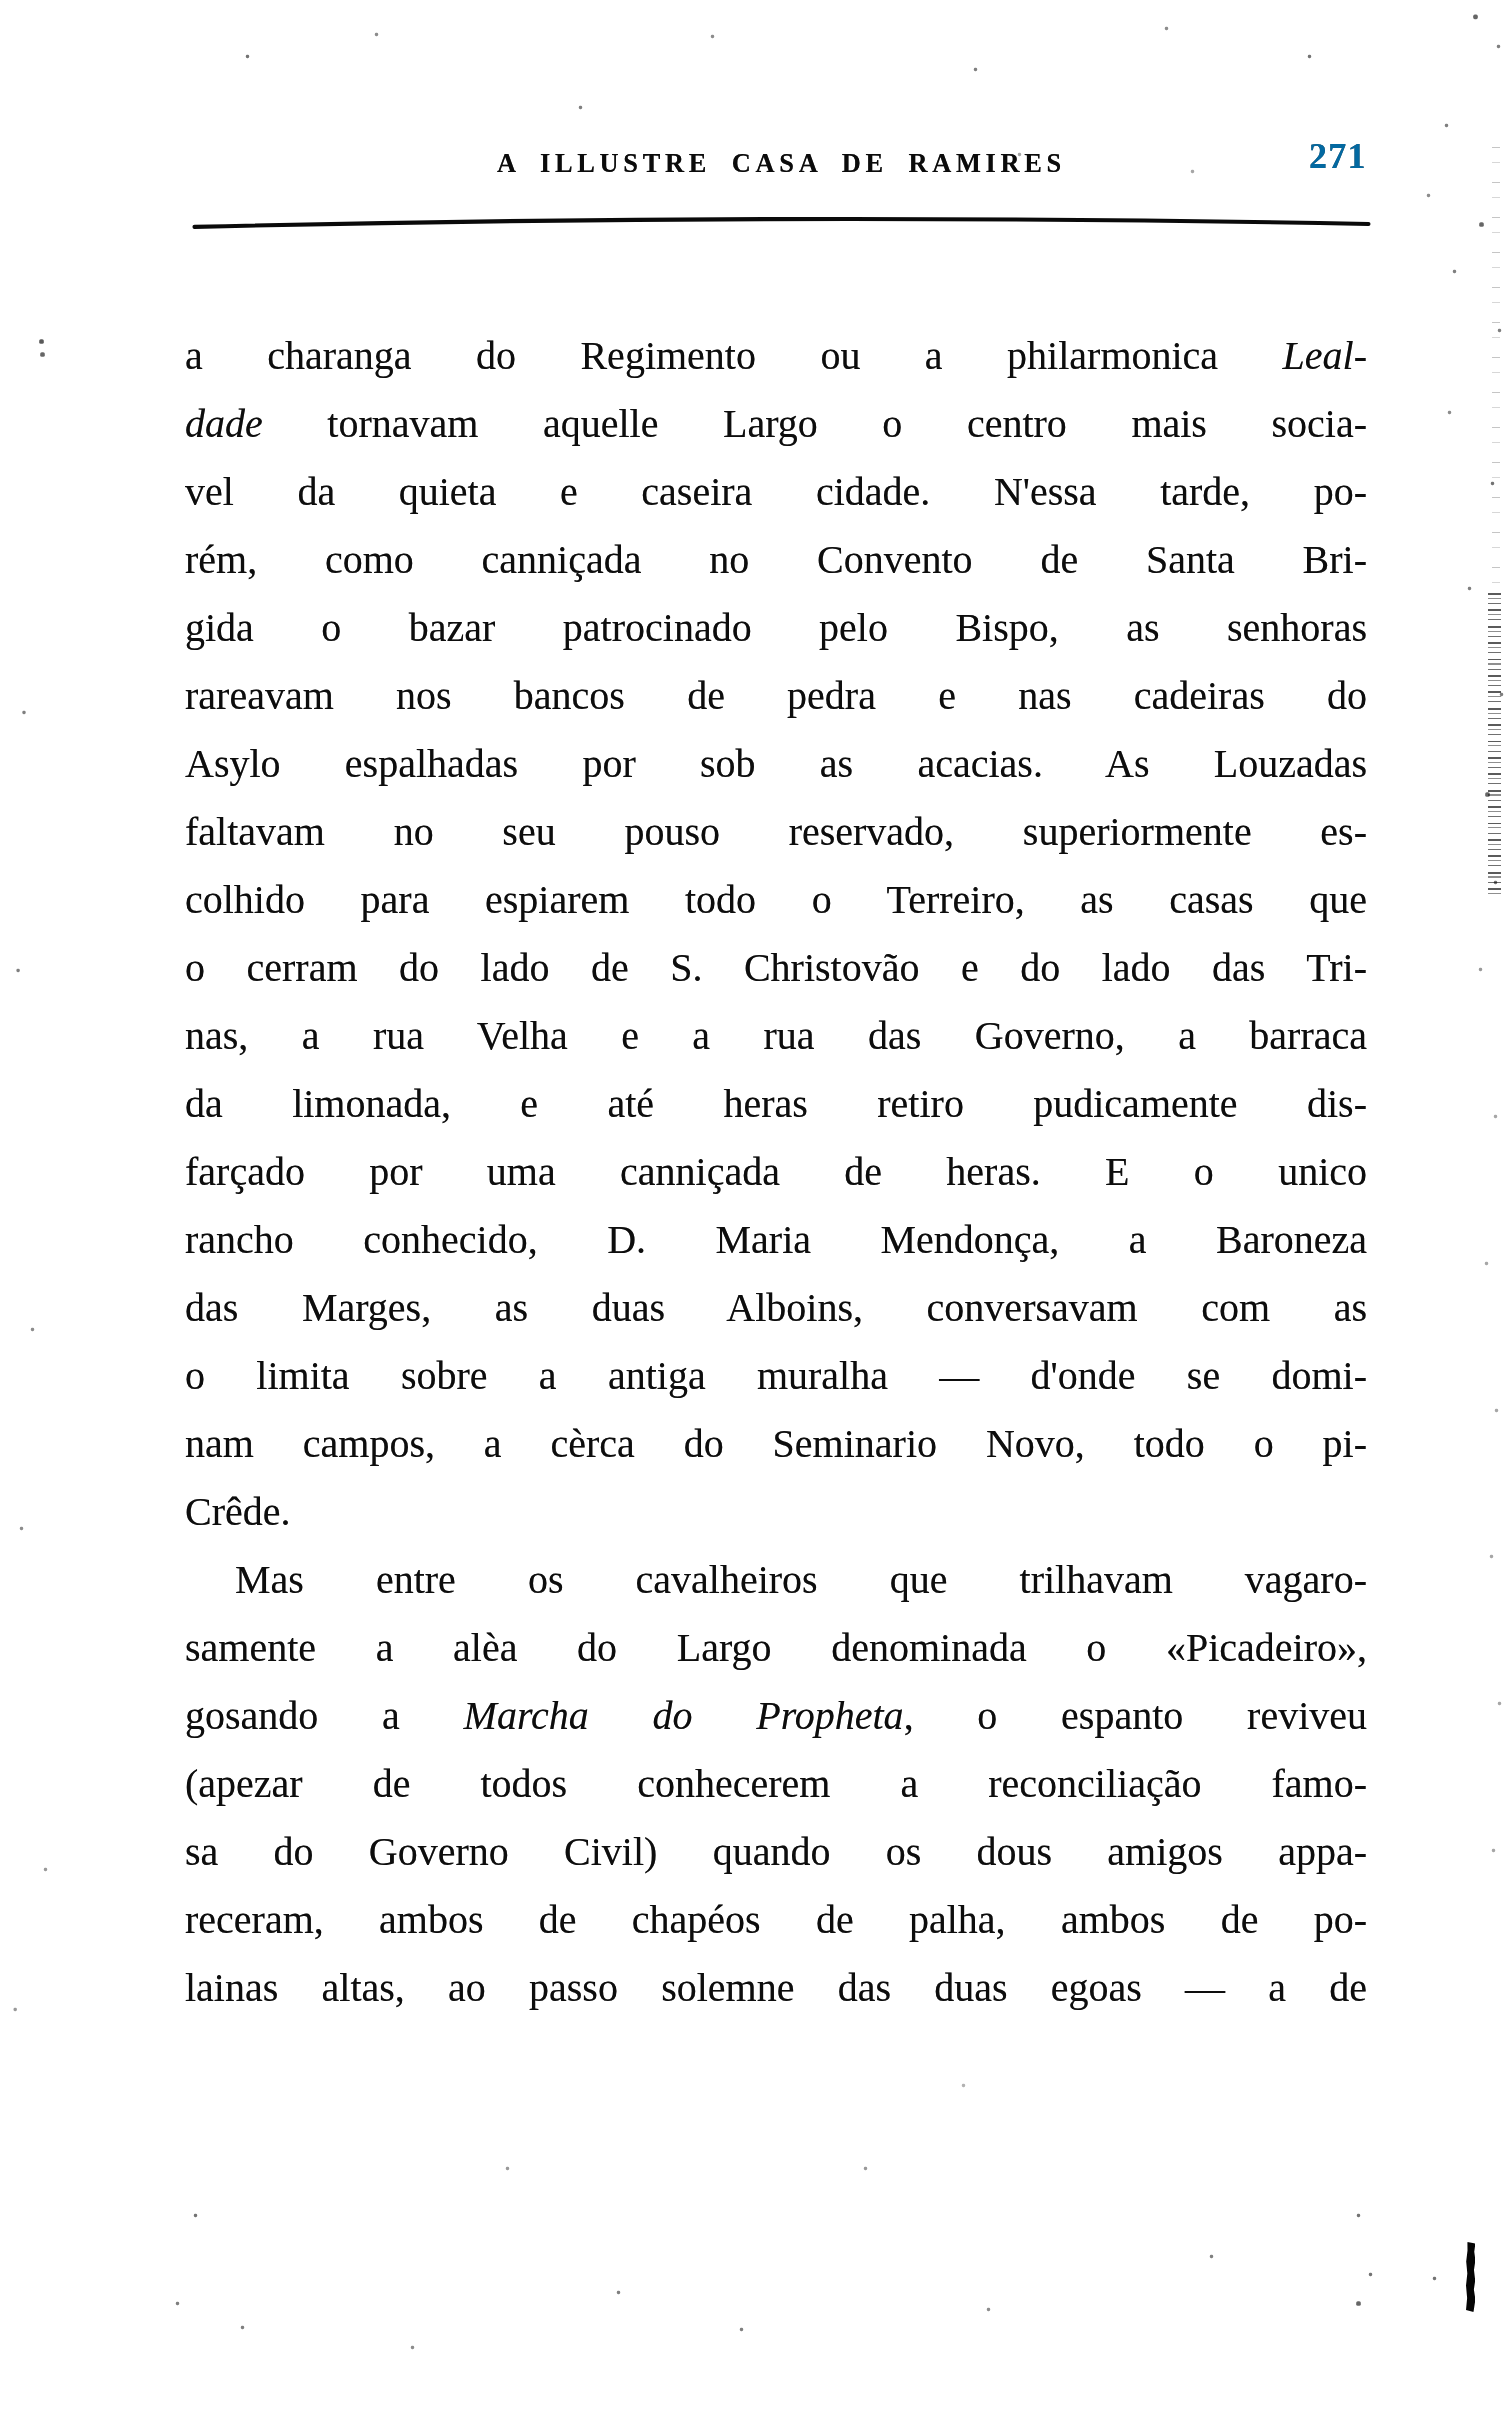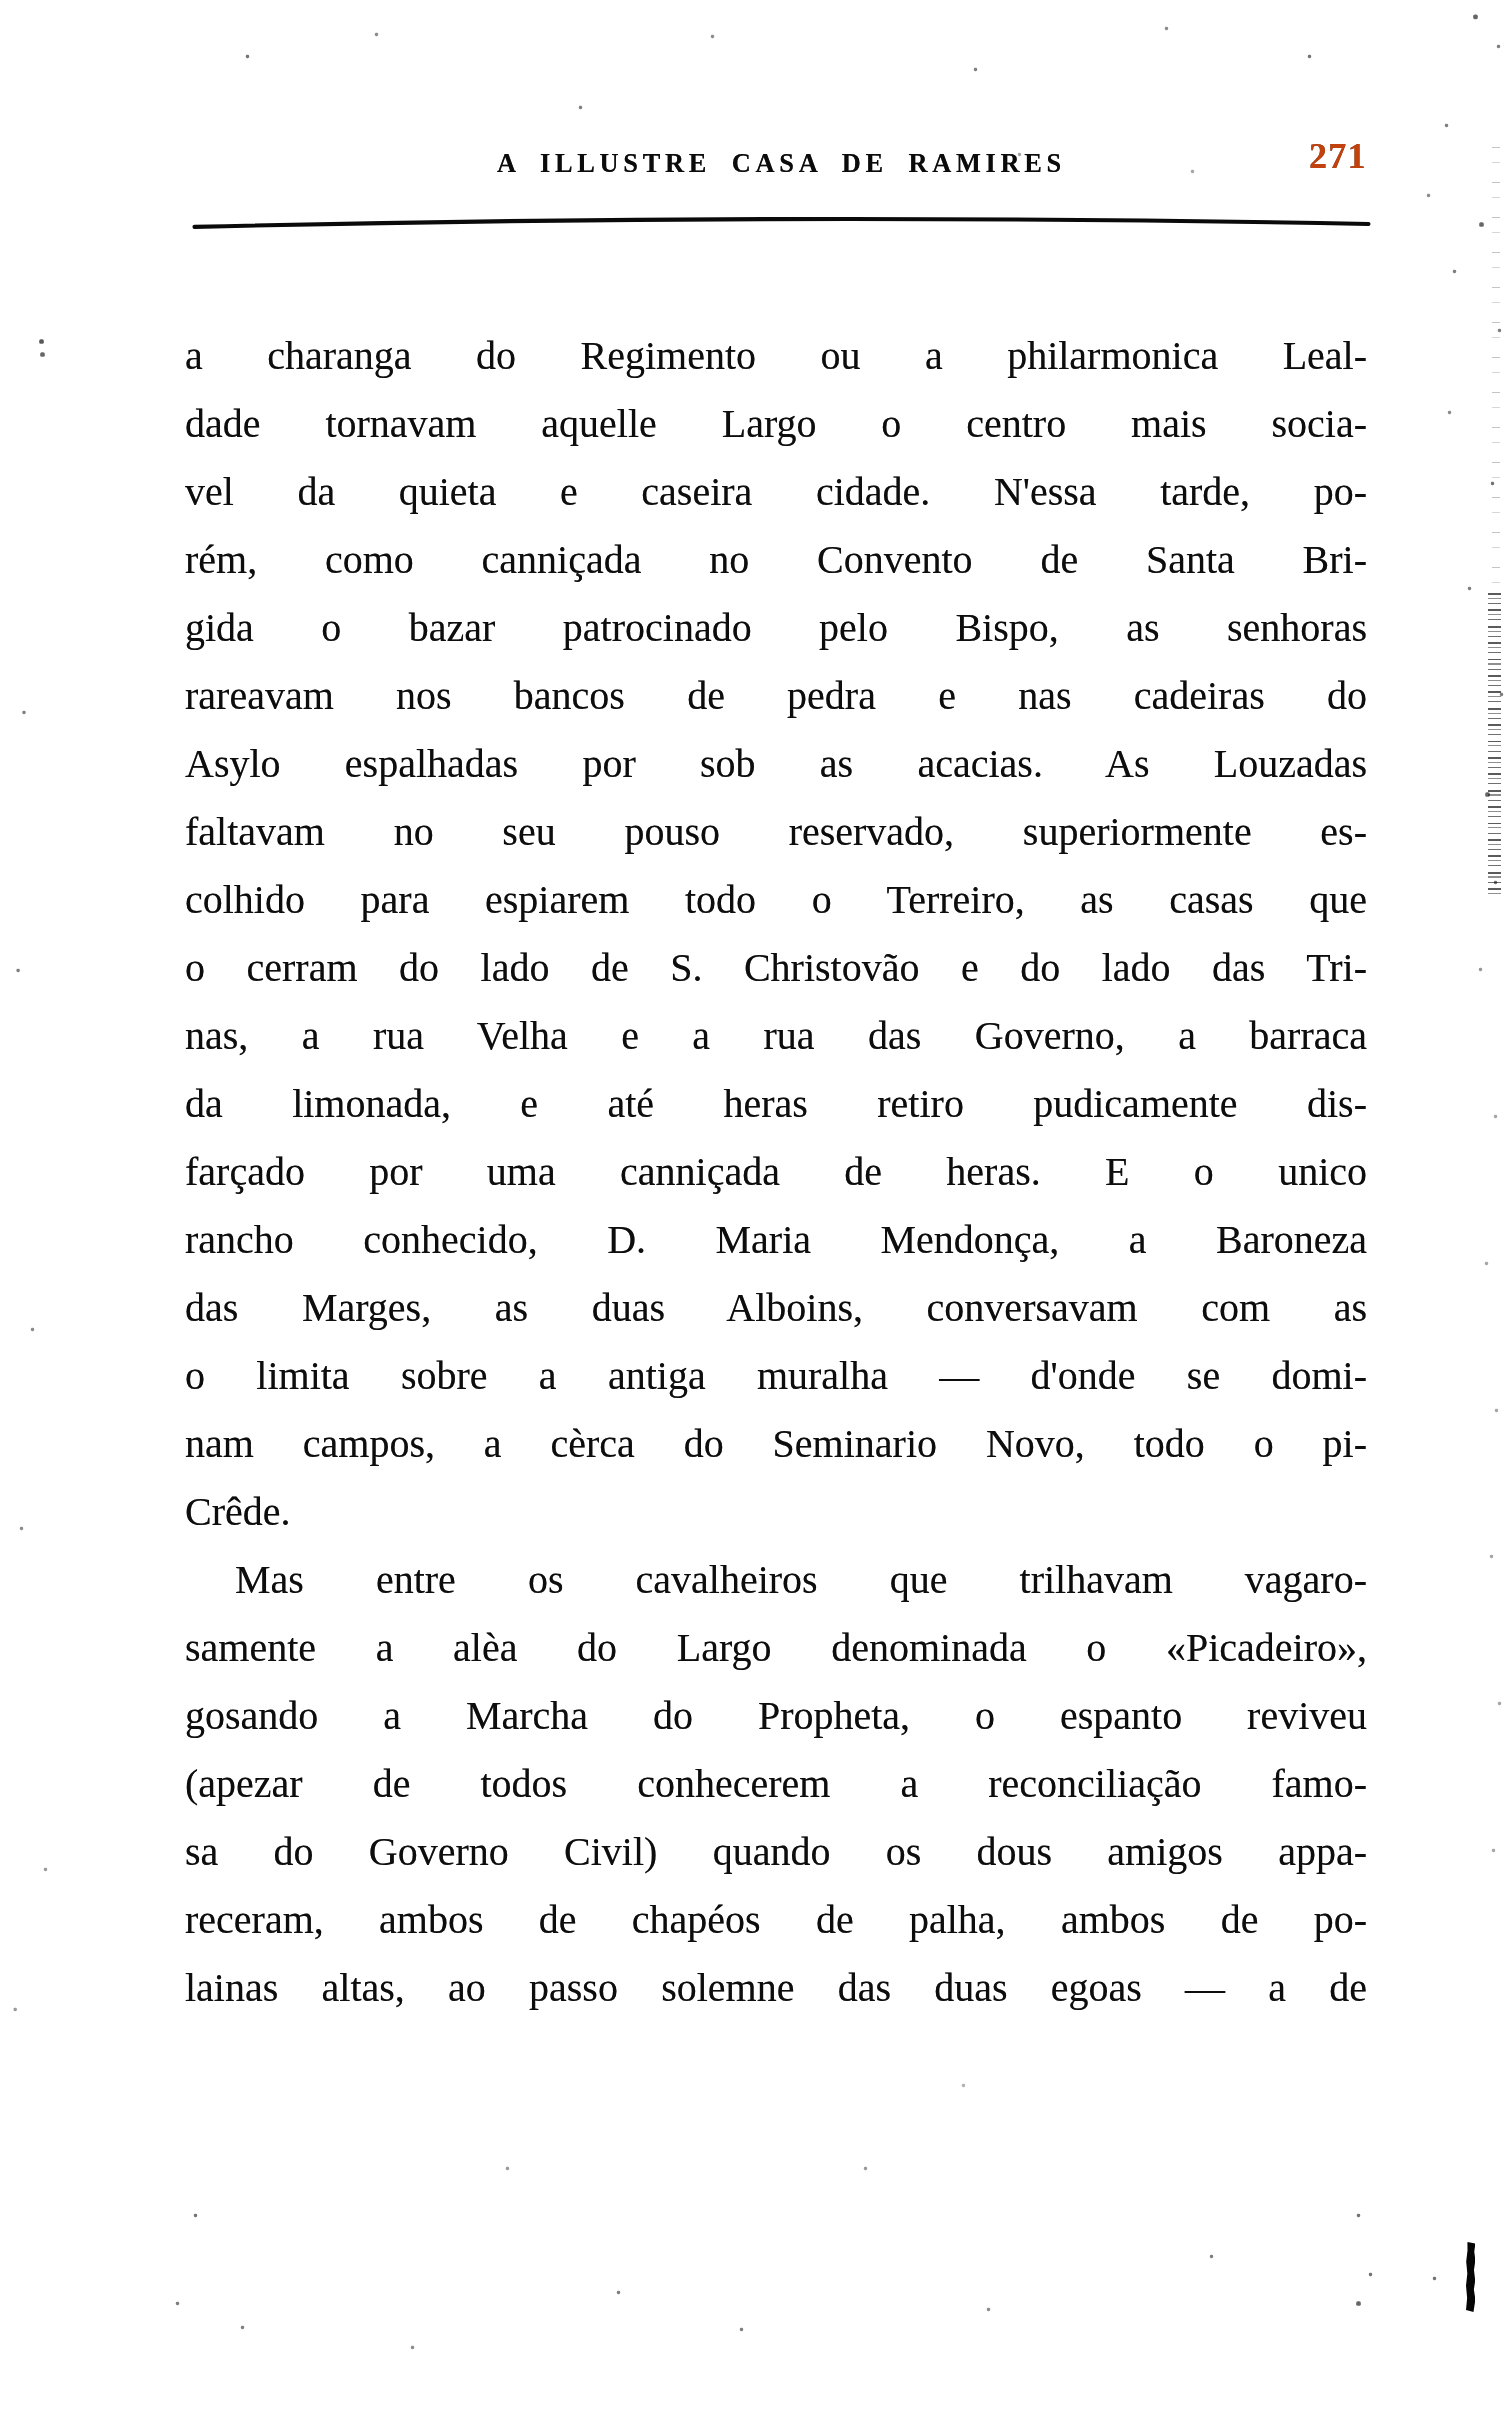--- a/index.html
+++ b/index.html
@@ -19,41 +19,41 @@
   }
   .header-title{
     position:absolute;left:50%;top:4.7px;transform:translateX(-50%);
     font-size:26.4px;font-weight:bold;letter-spacing:4.7px;word-spacing:9.4px;
     white-space:nowrap;color:#0b0b0b;
     text-shadow:0 0 0.6px rgba(0,0,0,.6);
     transform-origin:center;
   }
   .page-number{
     position:absolute;right:2.3px;top:-8.2px;
-    font-size:36px;font-weight:bold;letter-spacing:1.2px;color:#c2410c;
+    font-size:36px;font-weight:bold;letter-spacing:1.2px;color:#0369a1;
     text-shadow:0 0 0.6px rgba(0,0,0,.7);
   }
 
   
   .rule-svg{position:absolute;left:191px;top:211px;}
 
   
   .body-text{
     position:absolute;left:185px;top:322px;width:1182px;
     font-size:40px;
     text-shadow:0 0 0.6px rgba(0,0,0,.5);
   }
   .line{
     height:68px;line-height:68px;
     text-align:justify;text-align-last:justify;
     white-space:nowrap;
   }
   .line.no-just{text-align:left;text-align-last:left;}
   .line.indent{text-indent:50px;}
-  .it{}
+  .it{font-style:italic;}
 
   
   .speckles{position:absolute;top:0;left:0;width:1.2px;height:1.2px;background:transparent;border-radius:50%;
     box-shadow:
       247px 56px 0 1.2px rgba(0,0,0,.55), 376px 34px 0 1.2px rgba(0,0,0,.45),
       580px 107px 0 1.2px rgba(0,0,0,.5), 712px 36px 0 1.2px rgba(0,0,0,.45),
       975px 69px 0 1.2px rgba(0,0,0,.5), 1166px 28px 0 1.2px rgba(0,0,0,.45),
       1309px 56px 0 1.2px rgba(0,0,0,.55), 1475px 16.4px 0 1.8px rgba(0,0,0,.6),
       1498px 46px 0 1.2px rgba(0,0,0,.5), 1192px 171px 0 1.2px rgba(0,0,0,.35),
       1019px 154px 0 1.2px rgba(0,0,0,.35),

